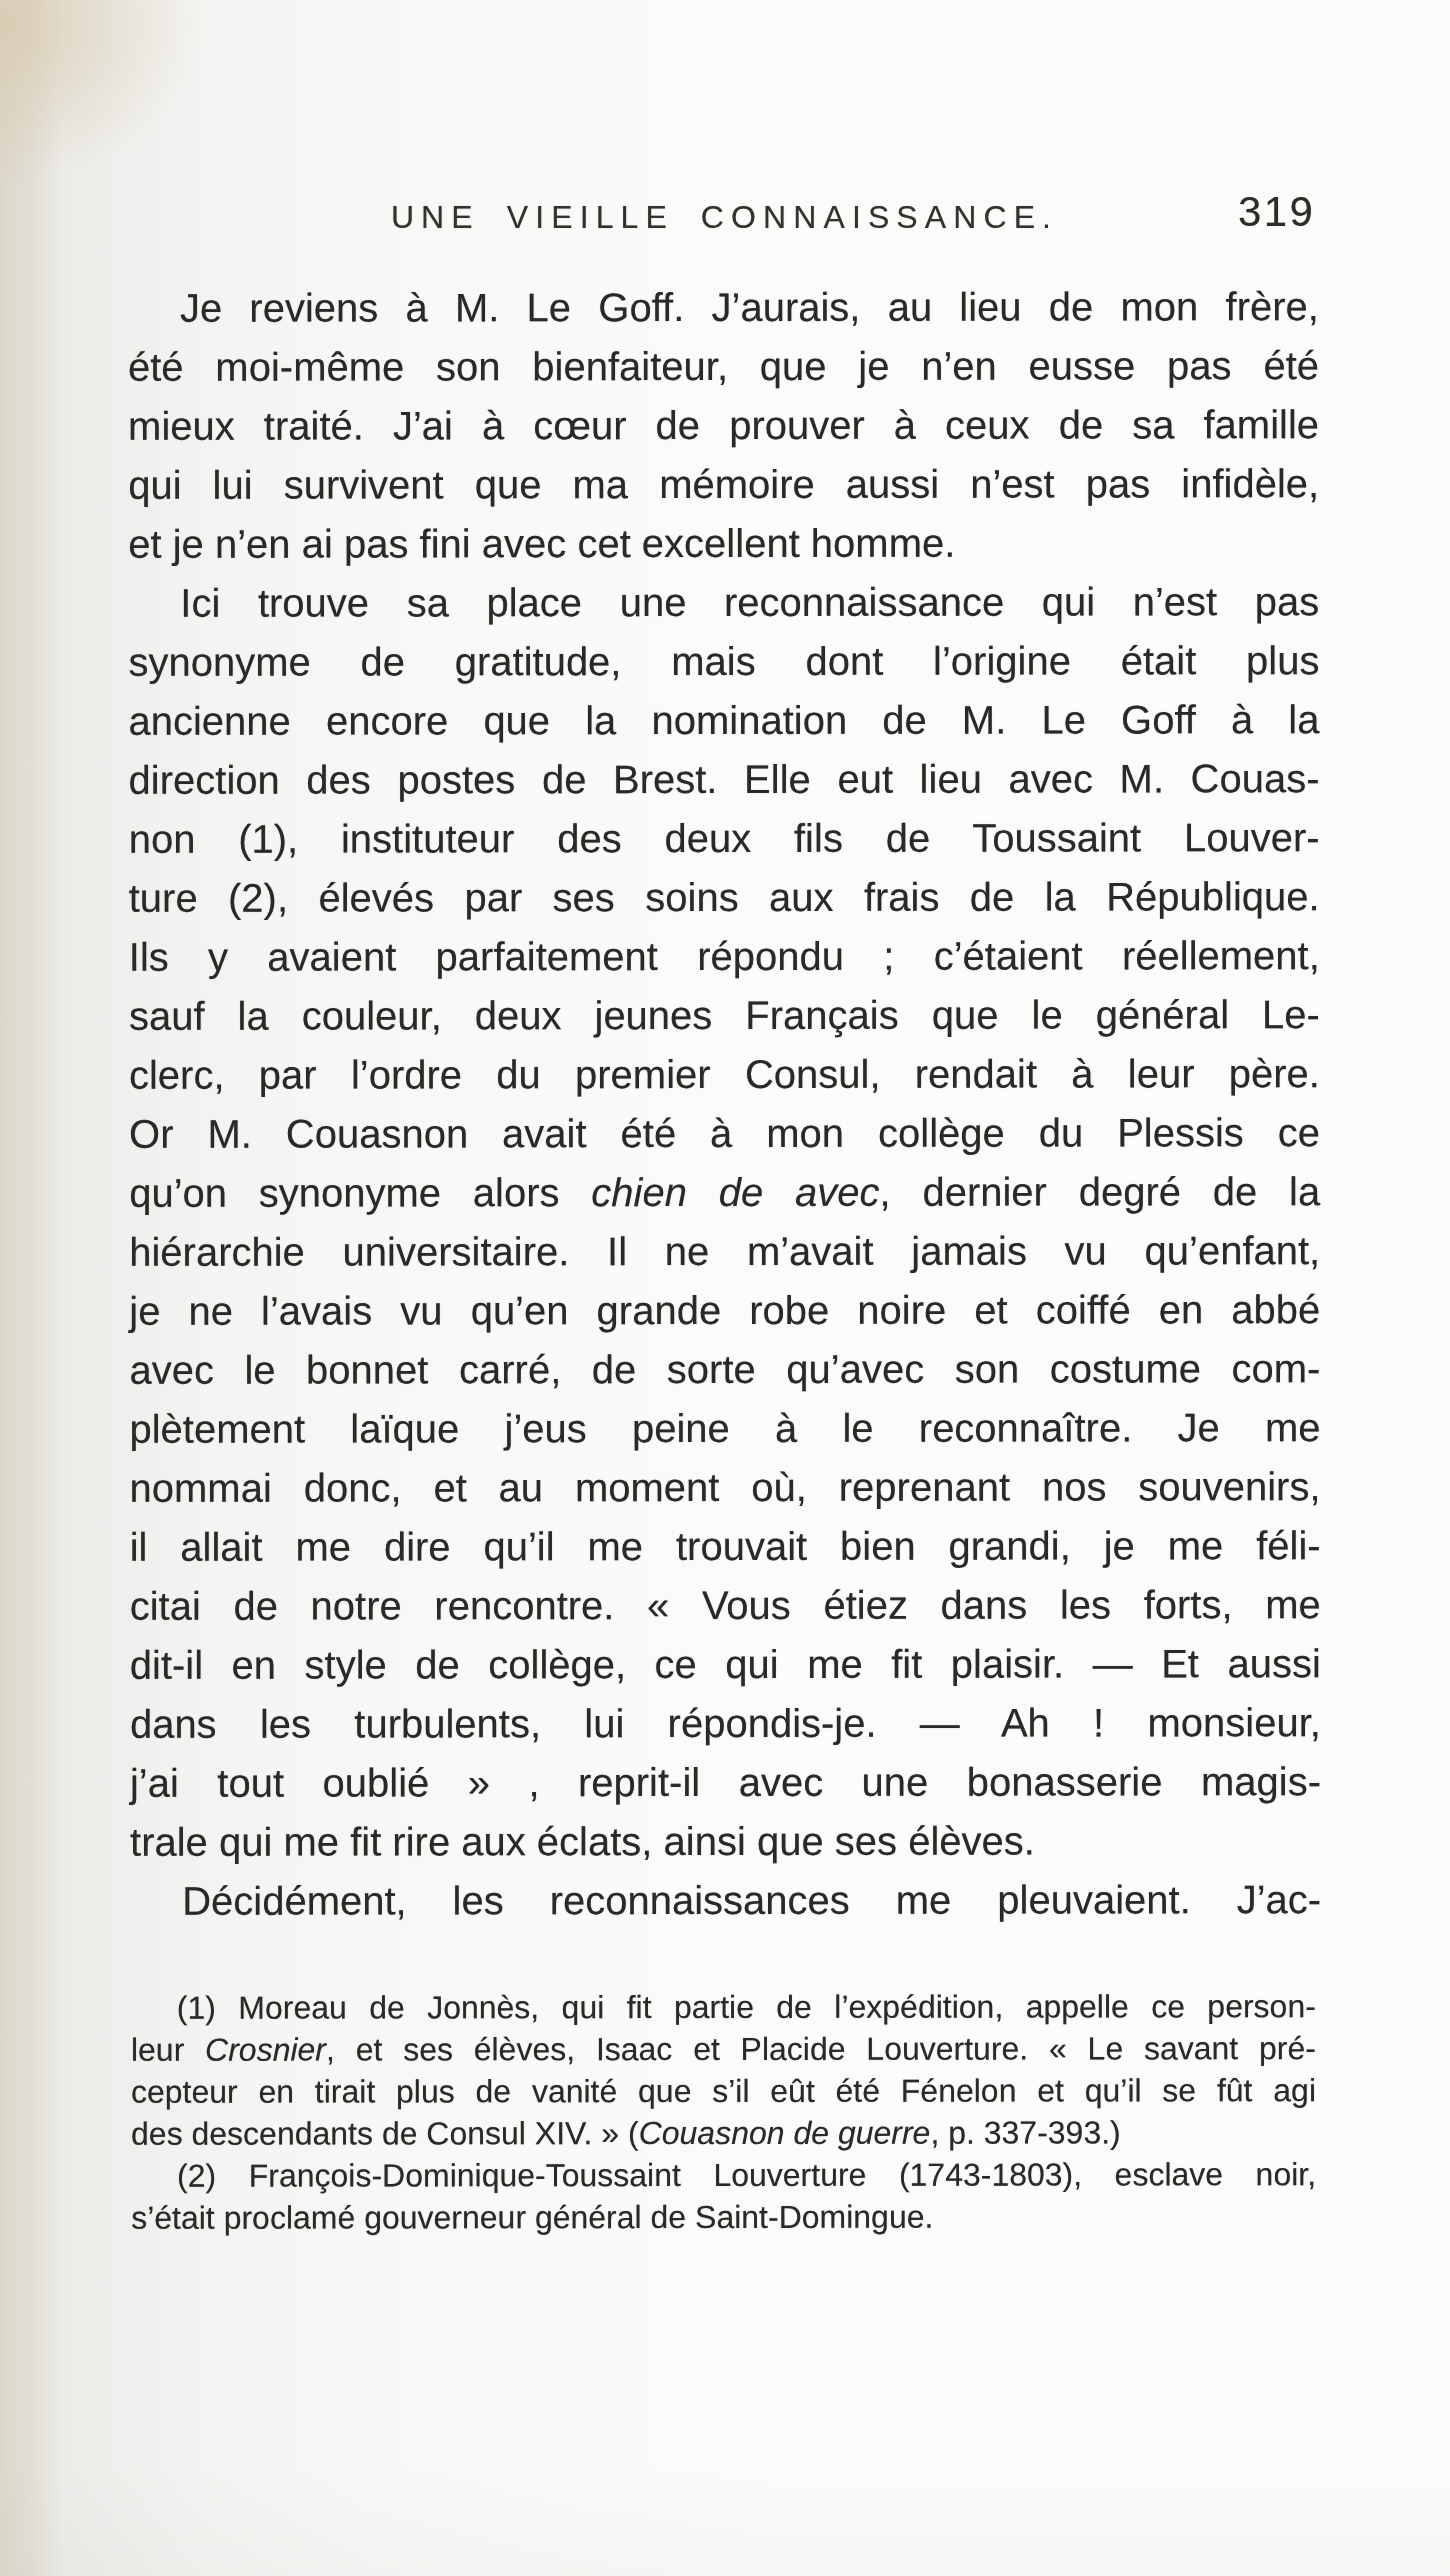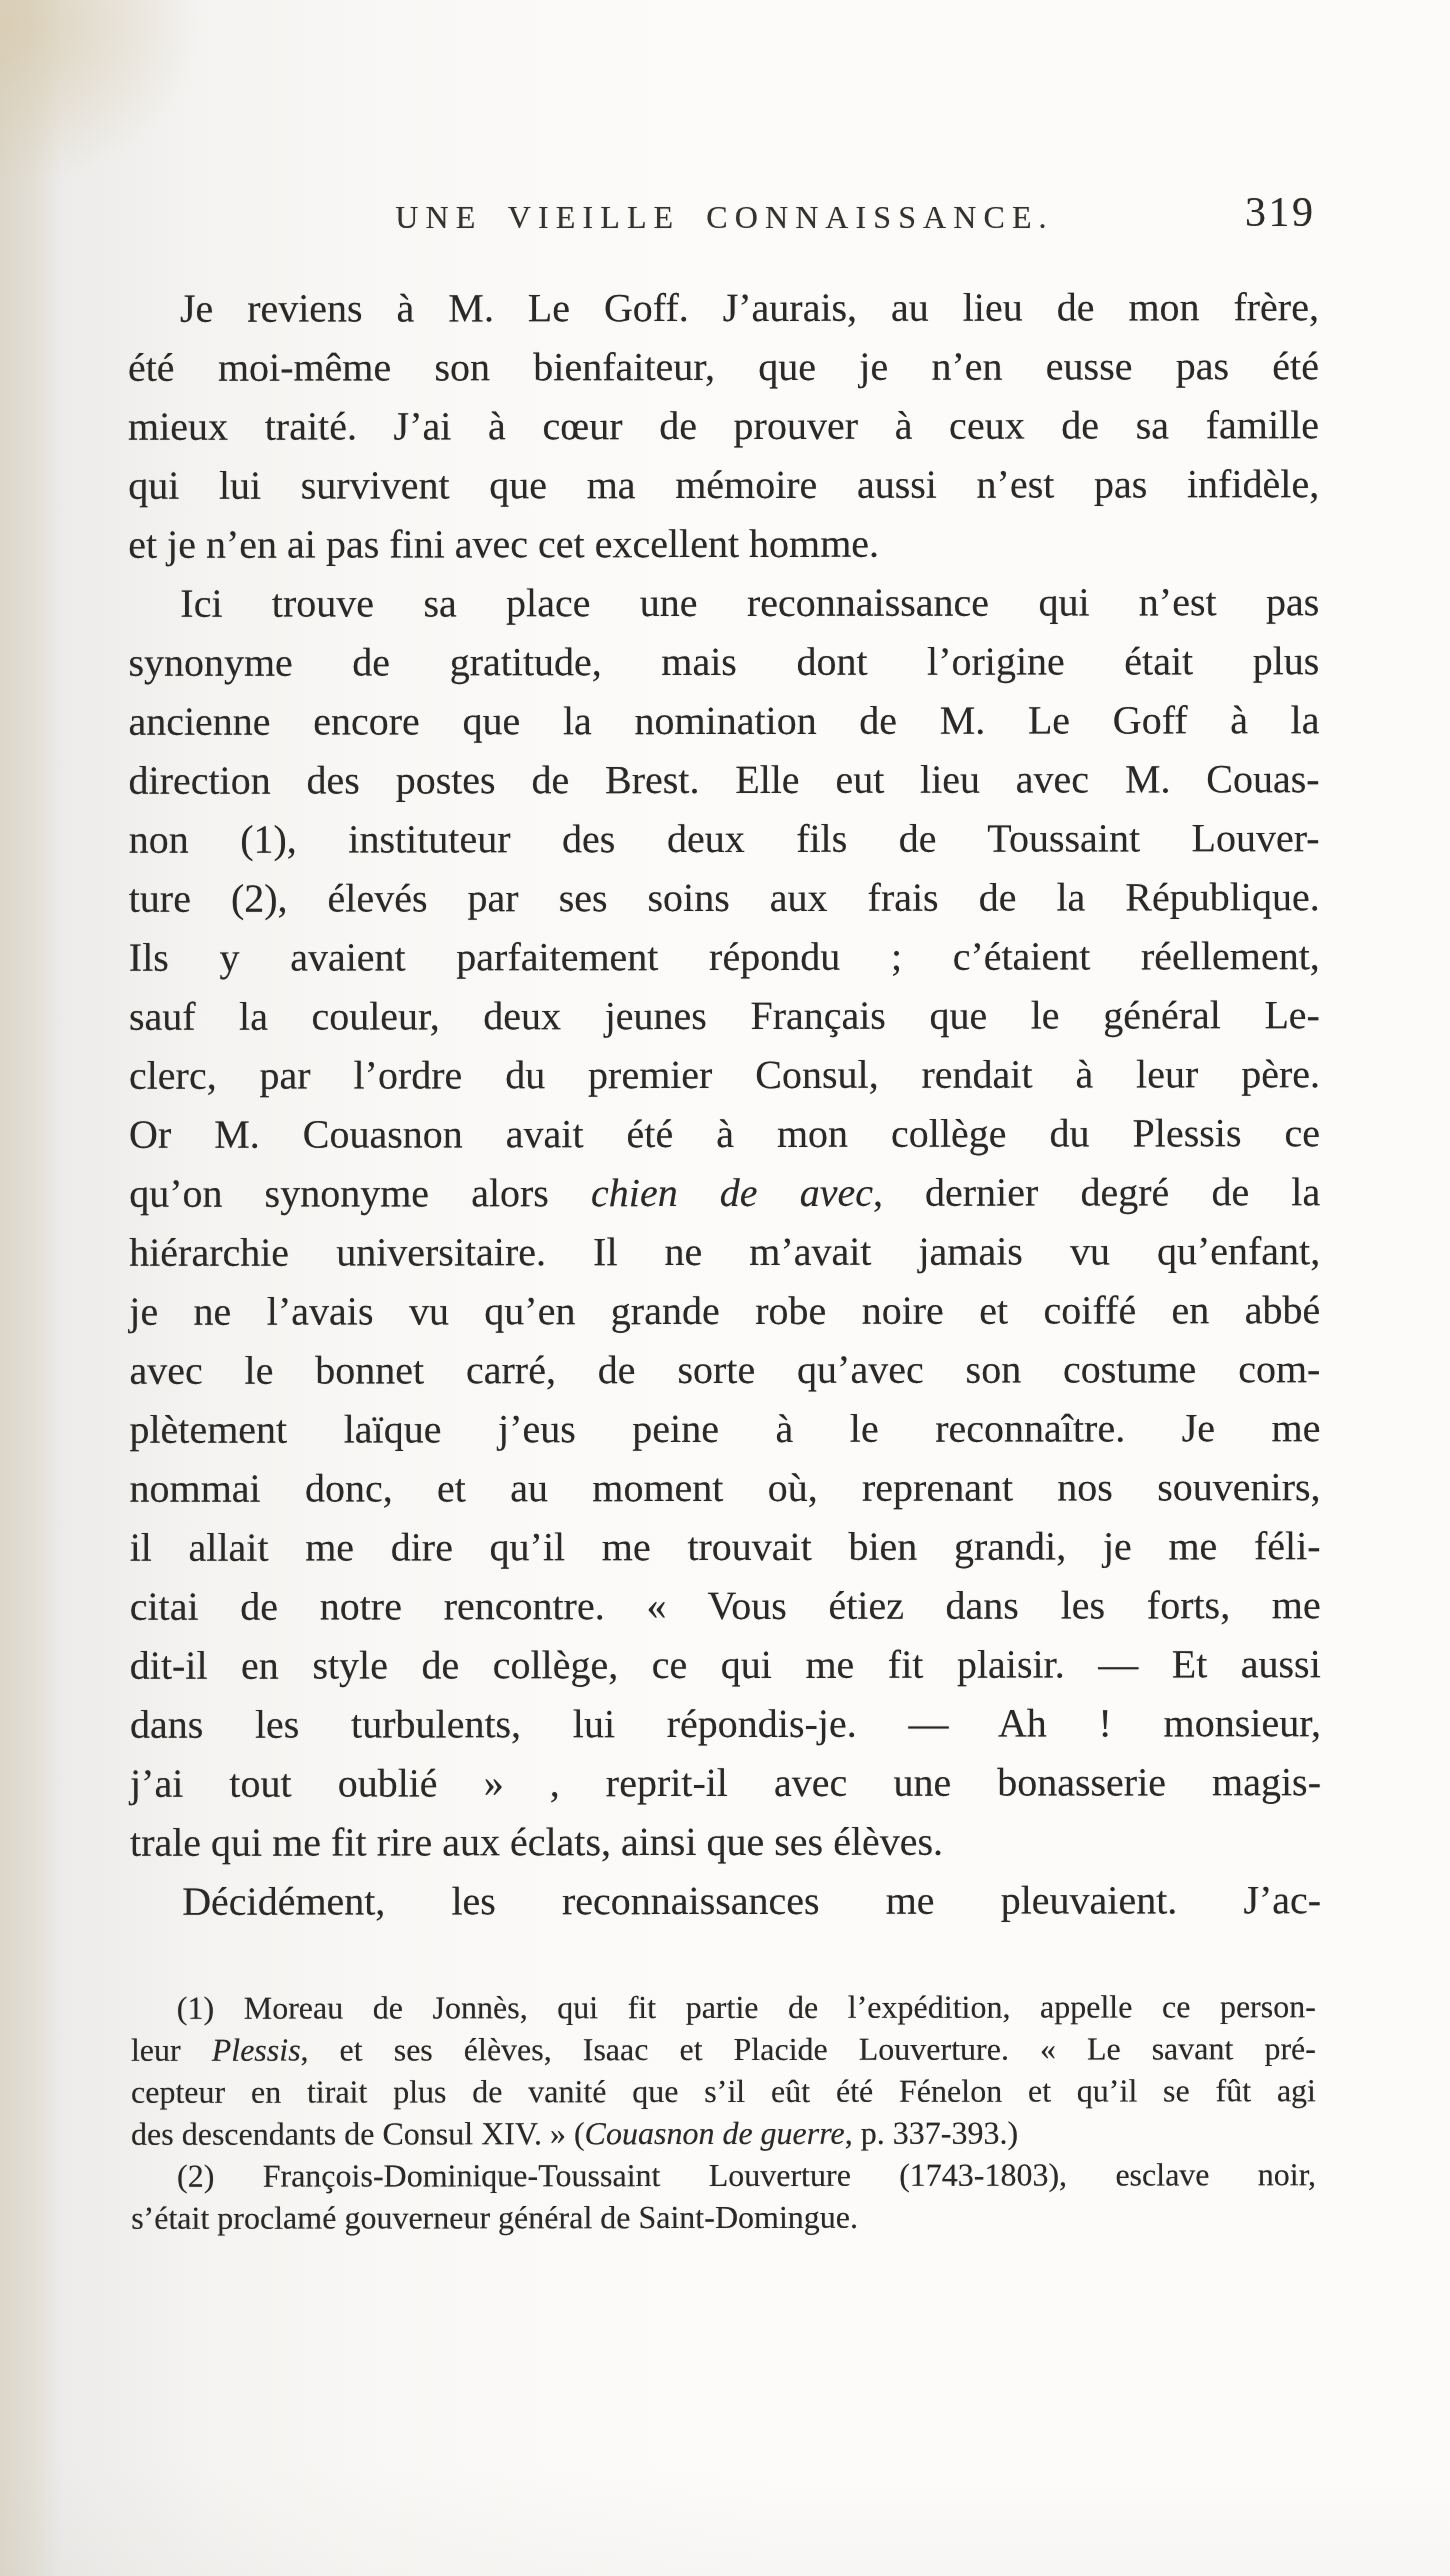--- a/index.html
+++ b/index.html
@@ -1,21 +1,21 @@
 <!DOCTYPE html>
 <html style="font-size:12.7px"><head>
 <meta charset="utf-8">
 <style>
   html,body{margin:0;padding:0;background:#ffffff;}
   .page{
     position:relative;
     width:1450px;height:2576px;
     margin:0 auto;
     overflow:hidden;
-    font-family:Liberation Serif, serif;
+    font-family:Liberation Sans, sans-serif;
     color:#2a2927;
     background-color:#fcfbf9;
     background-image:
       radial-gradient(ellipse 269px 222px at 4.7px 24px, rgba(216,203,175,.80), rgba(216,203,175,0) 72%),
       linear-gradient(90deg, rgba(207,196,172,.48) 0px, rgba(207,196,172,.30) 30px, rgba(207,196,172,0) 62px),
       linear-gradient(90deg, rgba(120,120,116,.15) 0px, rgba(138,138,134,.12) 95px, rgba(160,160,156,.085) 206px, rgba(185,185,181,.055) 372px, rgba(200,200,196,.03) 554px, rgba(0,0,0,0) 775px),
       linear-gradient(0deg, rgba(150,150,146,.05) 0px, rgba(0,0,0,0) 111px);
   }
   .ink{ text-shadow:0 0 0.9px rgba(38,36,32,.45); }
 
@@ -97,21 +97,21 @@
         <div class="line nojust"><span>trale qui me fit rire aux éclats, ainsi que ses élèves.</span></div>
       </div>
       <div class="para">
         <div class="line indent"><span>Décidément, les reconnaissances me pleuvaient. J’ac-</span></div>
       </div>
     </div>
 
   <div class="footnotes ink">
       <div class="para">
         <div class="line indent"><span>(1) Moreau de Jonnès, qui fit partie de l’expédition, appelle ce person-</span></div>
-        <div class="line"><span>leur </span><em>Plessis</em><span>, et ses élèves, Isaac et Placide Louverture. « Le savant pré-</span></div>
+        <div class="line"><span>leur </span><em>Crosnier</em><span>, et ses élèves, Isaac et Placide Louverture. « Le savant pré-</span></div>
         <div class="line"><span>cepteur en tirait plus de vanité que s’il eût été Fénelon et qu’il se fût agi</span></div>
         <div class="line nojust"><span>des descendants de Consul XIV. » (</span><em>Couasnon de guerre</em><span>, p. 337-393.)</span></div>
       </div>
       <div class="para">
         <div class="line indent"><span>(2) François-Dominique-Toussaint Louverture (1743-1803), esclave noir,</span></div>
         <div class="line nojust"><span>s’était proclamé gouverneur général de Saint-Domingue.</span></div>
       </div>
     </div>
 
 </div>

